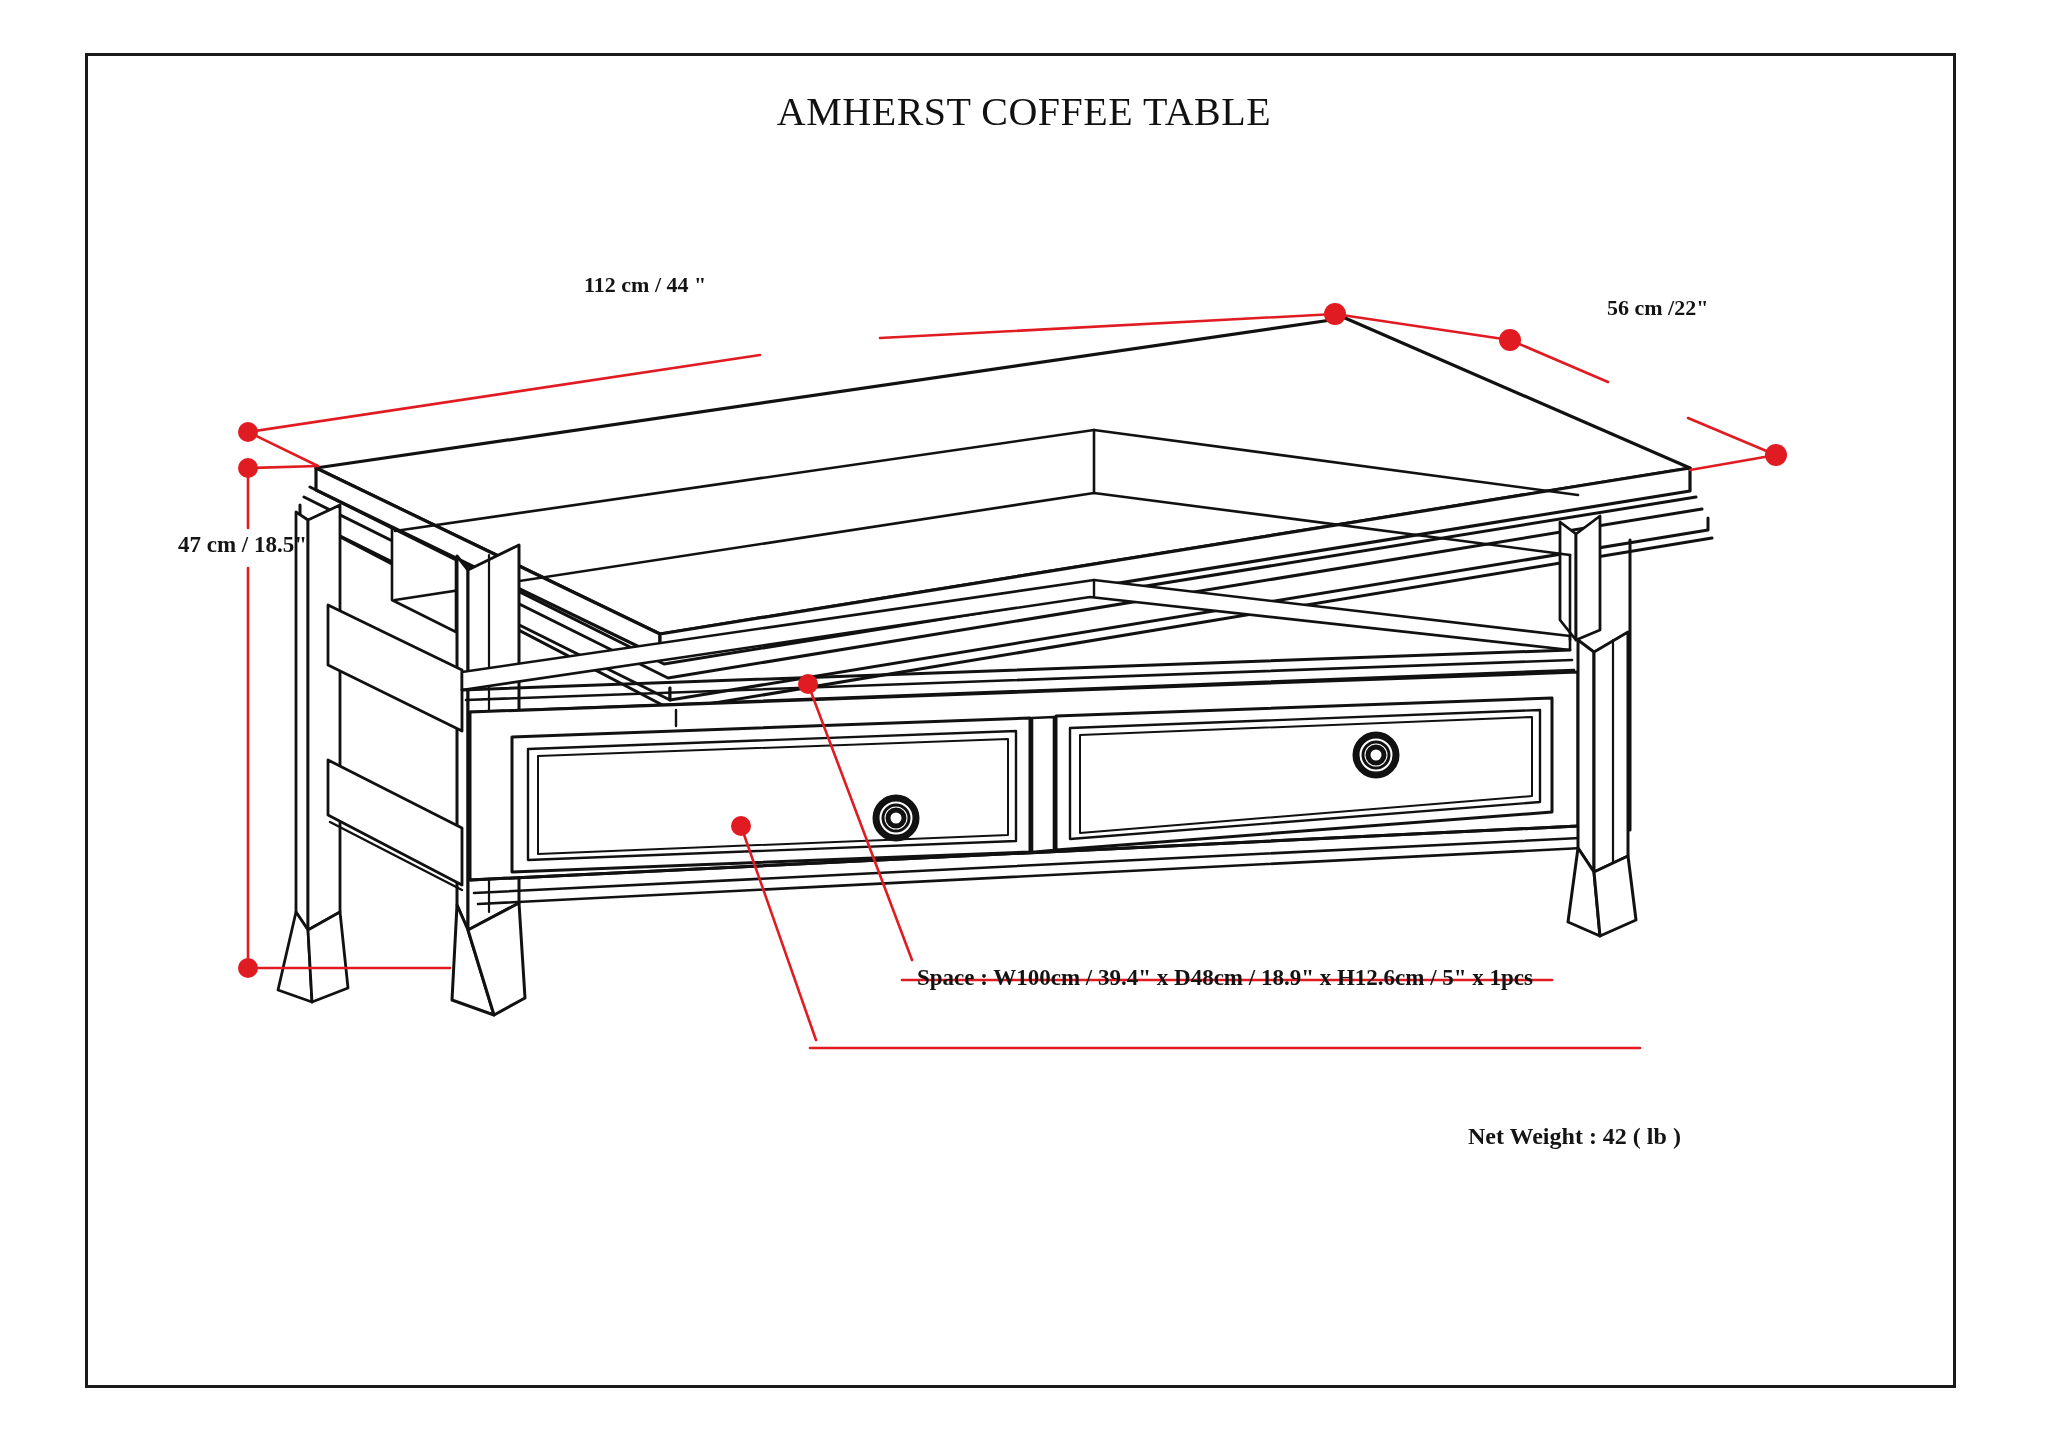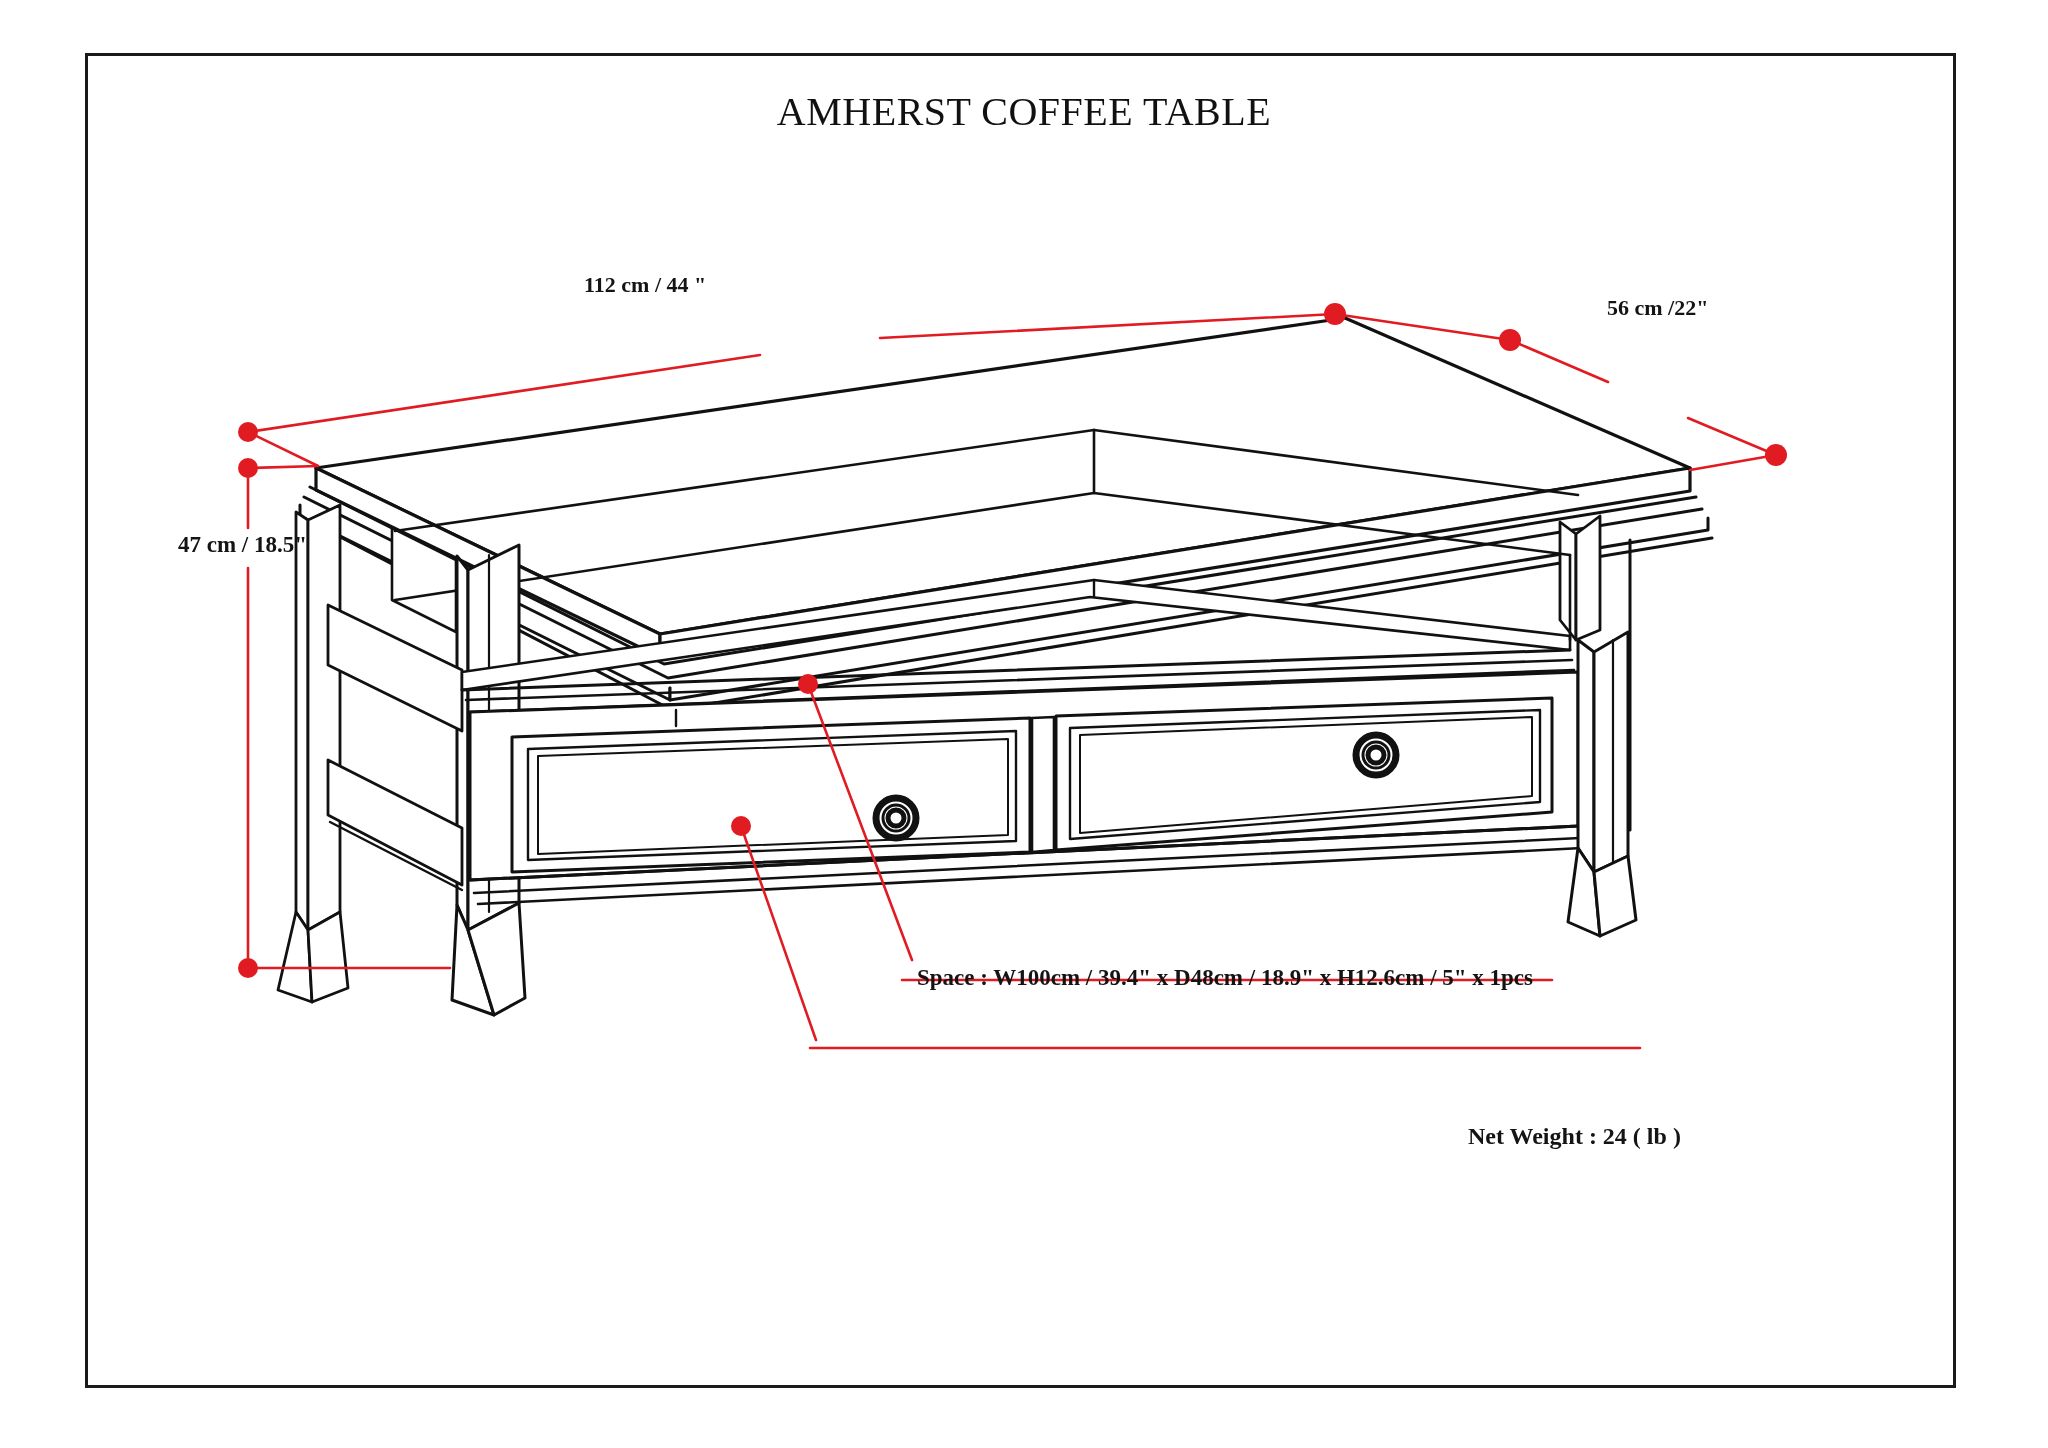--- a/index.html
+++ b/index.html
@@ -233,15 +233,15 @@
 
   <div class="lbl" id="lbl-width">112 cm / 44 "</div>
 
   <div class="lbl" id="lbl-depth">56 cm /22"</div>
 
   <div class="lbl" id="lbl-height">47 cm / 18.5"</div>
 
   <div class="lbl" id="lbl-space">Space : W100cm / 39.4" x D48cm / 18.9" x H12.6cm / 5" x 1pcs</div>
 
 
-  <div class="lbl" id="lbl-weight">Net Weight :  24 ( lb )</div>
+  <div class="lbl" id="lbl-weight">Net Weight :  42 ( lb )</div>
 
 </div>
 
 </body></html>

